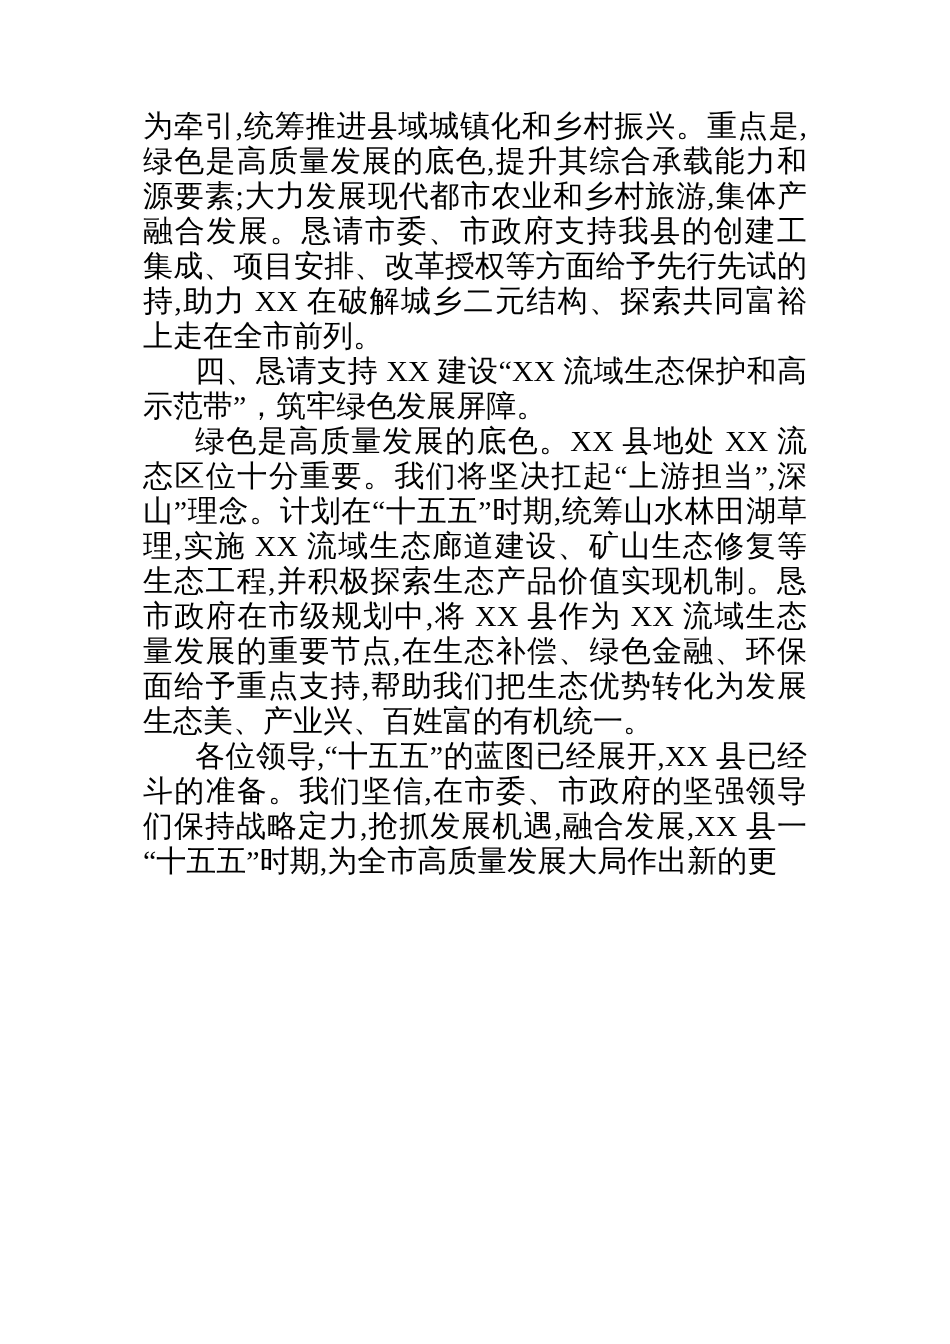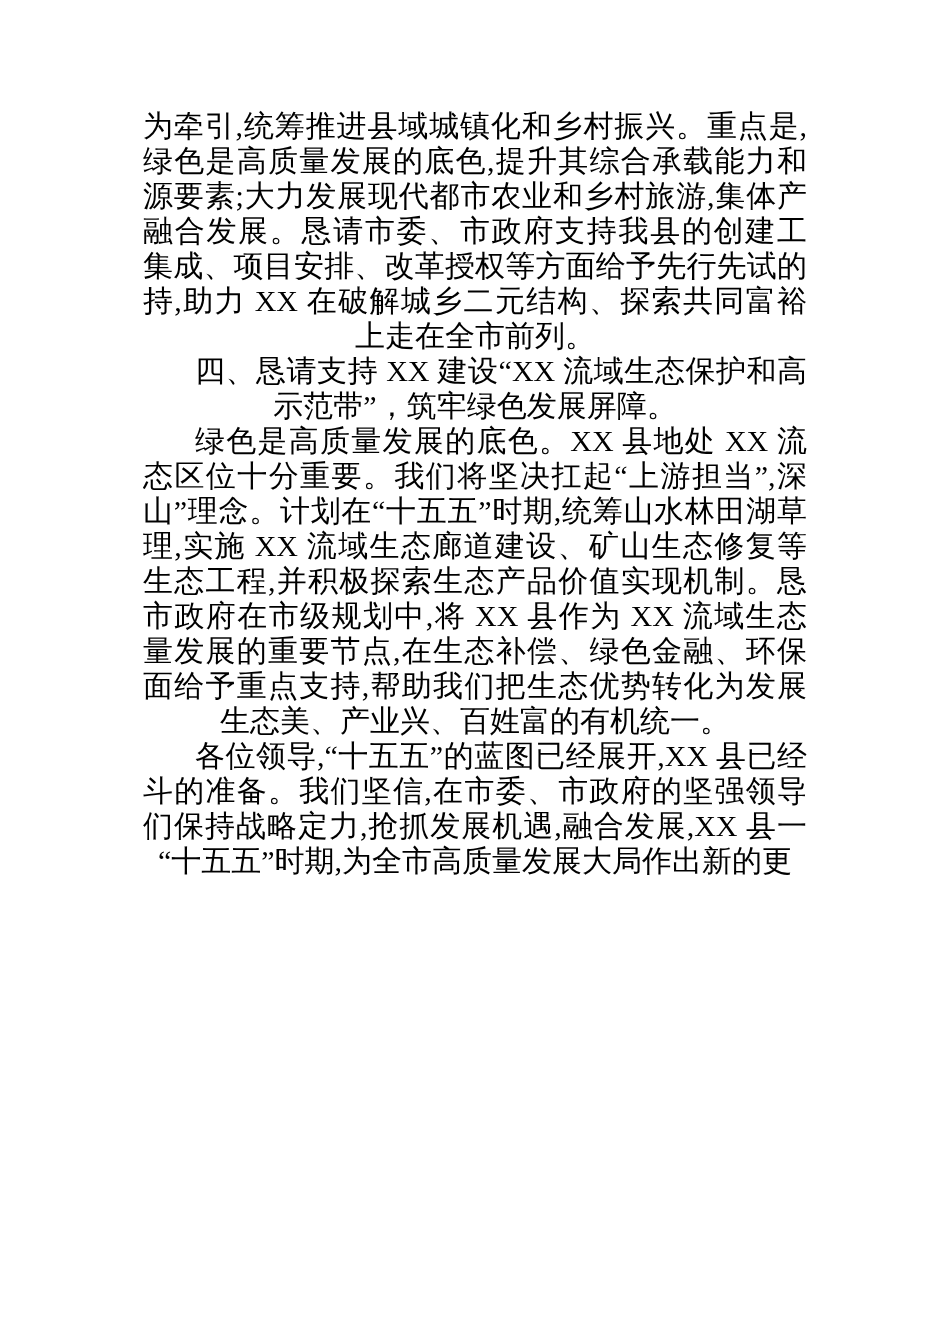--- a/index.html
+++ b/index.html
@@ -20,21 +20,21 @@
     left: 143px;
     top: 108px;
     width: 664px;
     color: #000000;
     font-size: 30px;
     line-height: 35px;
   }
   .line {
     height: 35px;
     overflow: hidden;
-    text-align: center;
+    text-align: left;
     text-justify: inter-character;
   }
   .line.just {
     text-align: justify;
     text-align-last: justify;
   }
   .line.indent {
     text-indent: 52px;
   }
 </style>

